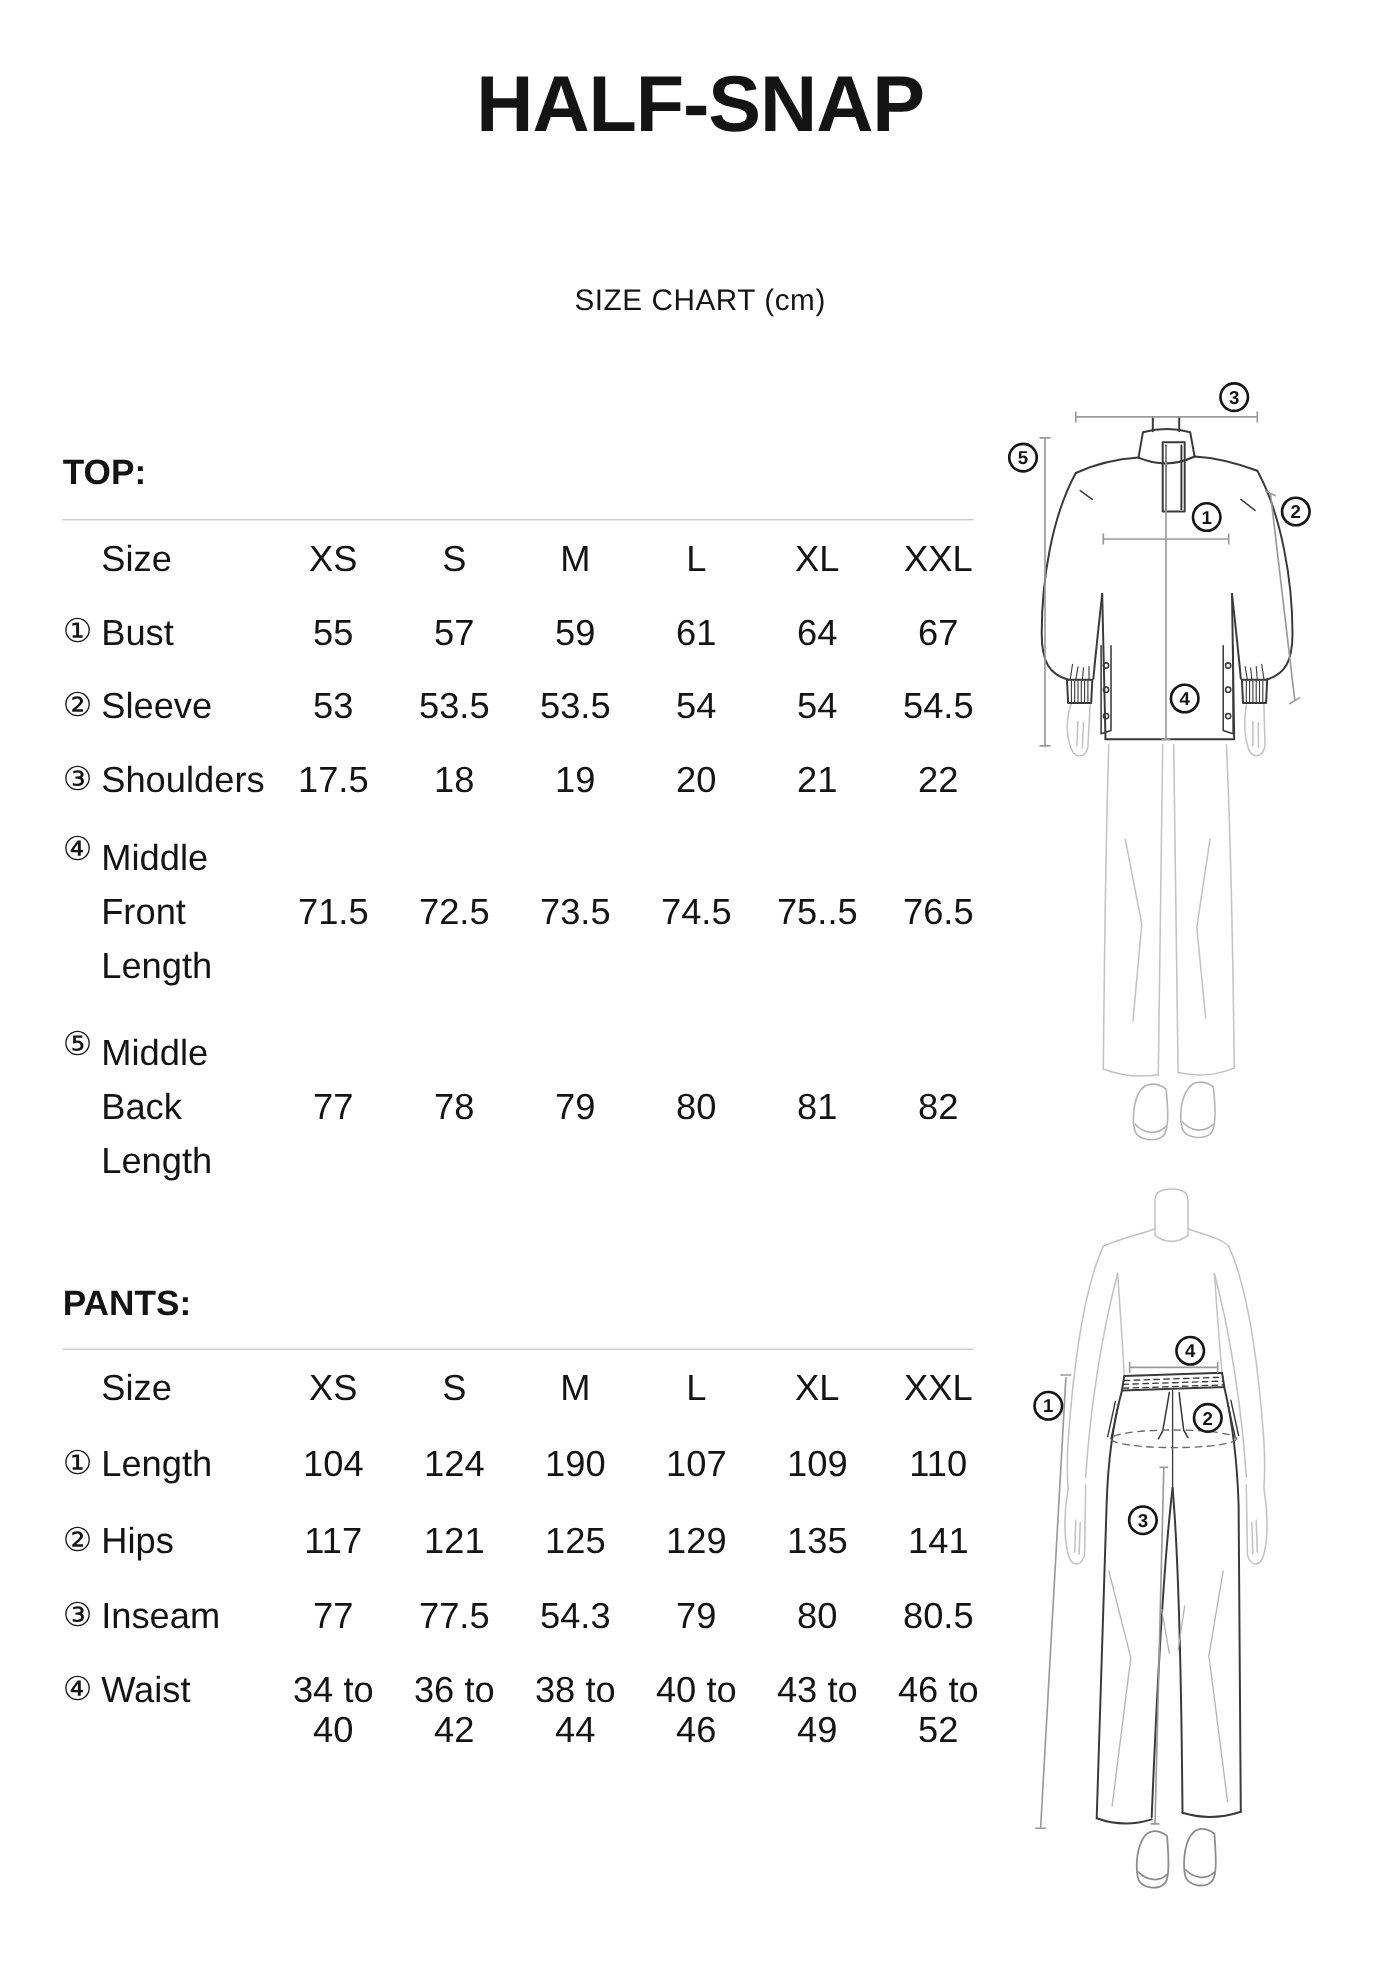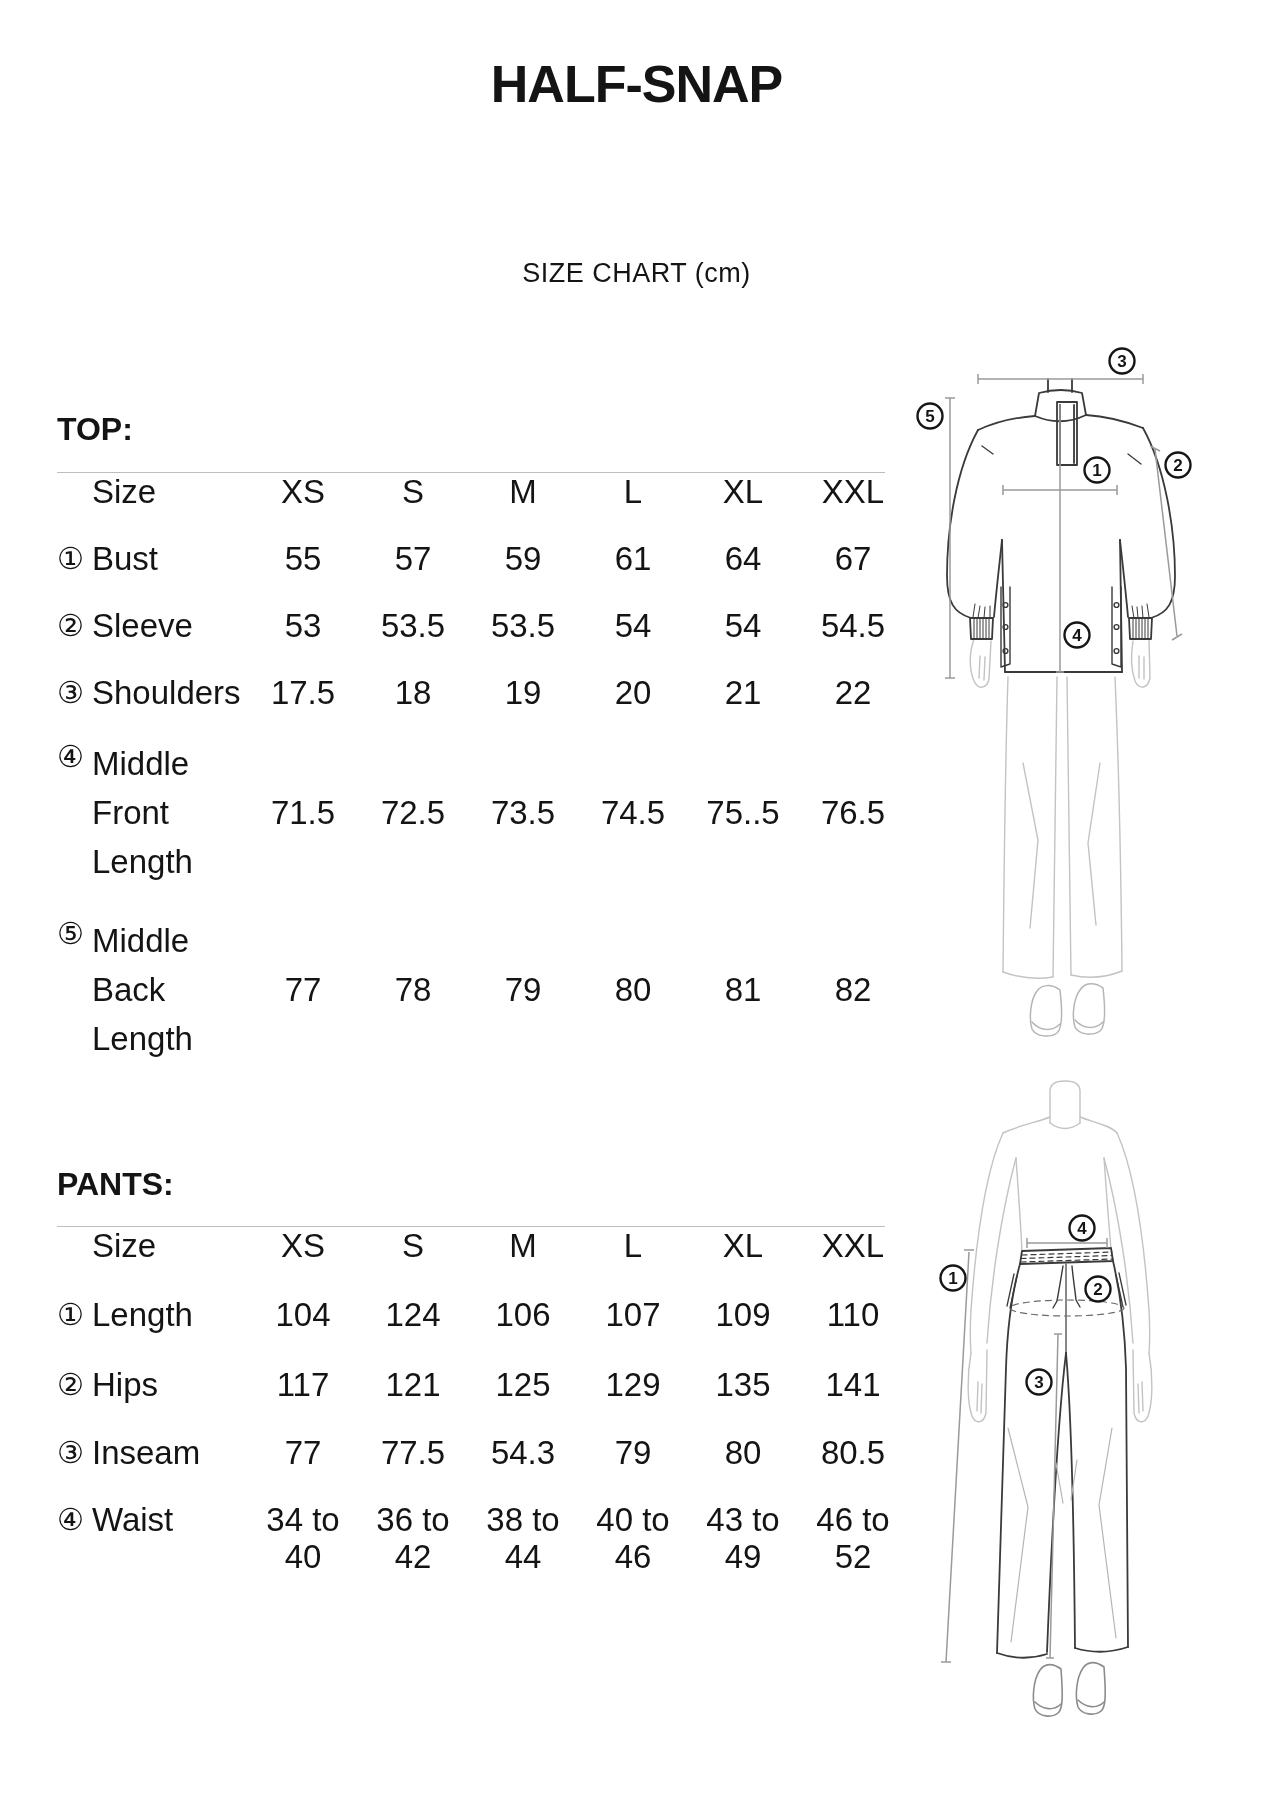--- a/index.html
+++ b/index.html
@@ -2,40 +2,40 @@
 <html><head>
 <meta charset="utf-8">
 <style>
   html,body{margin:0;padding:0}
   body{
     width:1273px;height:1800px;background:#ffffff;position:relative;overflow:hidden;
     font-family:"Liberation Sans",sans-serif;color:#141414;
   }
   .title{
     position:absolute;top:54px;left:0;width:100%;text-align:center;
-    font-weight:700;font-size:52px;line-height:1.16;letter-spacing:-1px;
+    font-weight:700;font-size:72px;line-height:1.16;letter-spacing:-1px;
   }
   .subtitle{
     position:absolute;top:258px;left:0;width:100%;text-align:center;
     font-size:27px;font-weight:500;letter-spacing:.5px;
   }
   .section-heading{position:absolute;left:57px;font-size:32px;font-weight:700;line-height:1.05}
   #top-heading{top:413px}
   #pants-heading{top:1168px}
   .divider{position:absolute;left:57px;width:828px;border-top:1.5px solid #bdbdbd;height:0}
   #top-divider{top:472px}
   #pants-divider{top:1226px}
 
   .size-table{position:absolute;left:57px;width:851px}
   #top-table{top:473px}
   #pants-table{top:1227px}
   .trow{display:grid;grid-template-columns:191px repeat(6,110px);align-items:center}
   .cell{font-size:33px}
   .val{text-align:center}
-  .hrow{height:36px}
+  .hrow{margin-top:16px;height:36px}
   .hrow .size-h{padding-left:35px}
   .r-single{margin-top:31px;height:36px}
   .label-cell{display:flex;align-items:flex-start}
   .num{font-family:"DejaVu Sans","Liberation Sans",sans-serif;font-size:30px;flex:0 0 35px;width:35px;line-height:36px}
   .lbl{line-height:36px}
   .r-multi{margin-top:29px}
   #mbl-row{margin-top:30px}
   .r-multi .lbl{line-height:49px;white-space:pre-line}
   .r-multi .num{line-height:35px}
   .p-r1{margin-top:33px;height:36px}
@@ -158,21 +158,21 @@
     <div class="cell val">XXL</div>
   </div>
 
   <div class="trow p-r1">
     <div class="cell label-cell">
       <span class="num">①</span>
       <span class="lbl">Length</span>
     </div>
     <div class="cell val">104</div>
     <div class="cell val">124</div>
-    <div class="cell val">106</div>
+    <div class="cell val">190</div>
     <div class="cell val">107</div>
     <div class="cell val">109</div>
     <div class="cell val">110</div>
   </div>
 
   <div class="trow p-r2">
     <div class="cell label-cell">
       <span class="num">②</span>
       <span class="lbl">Hips</span>
     </div>

